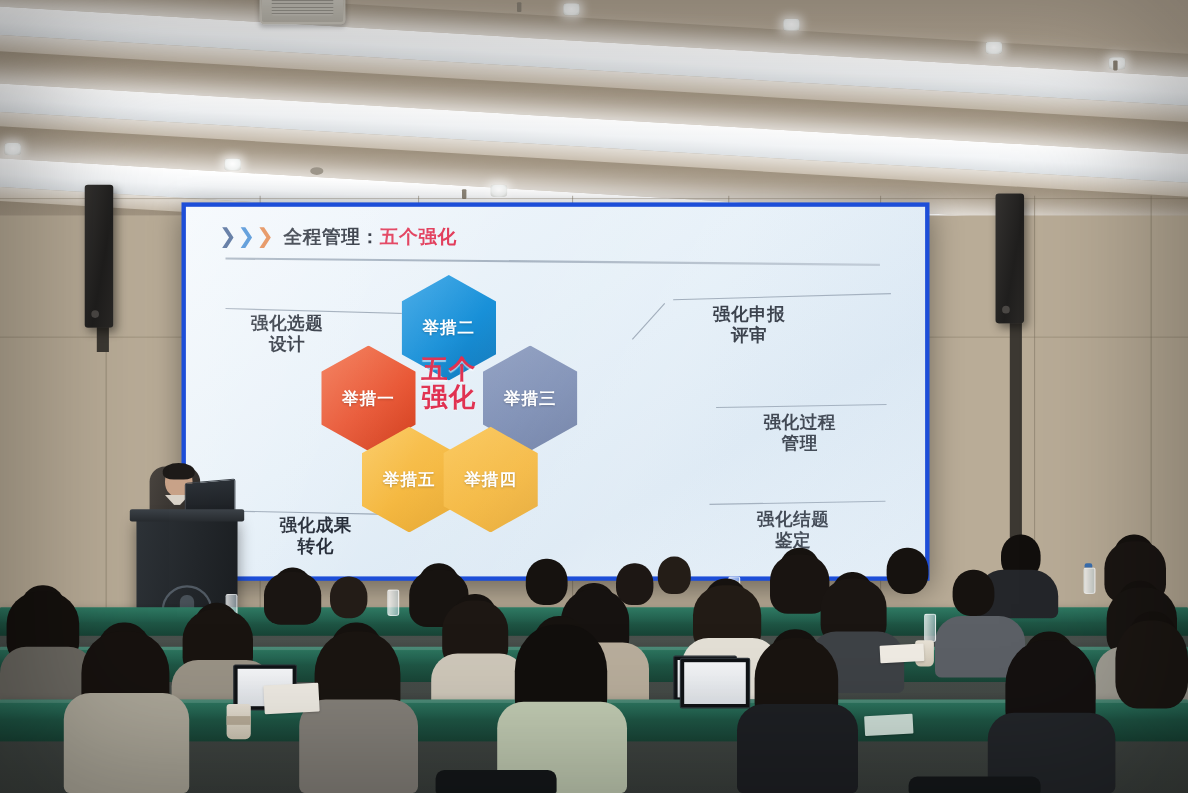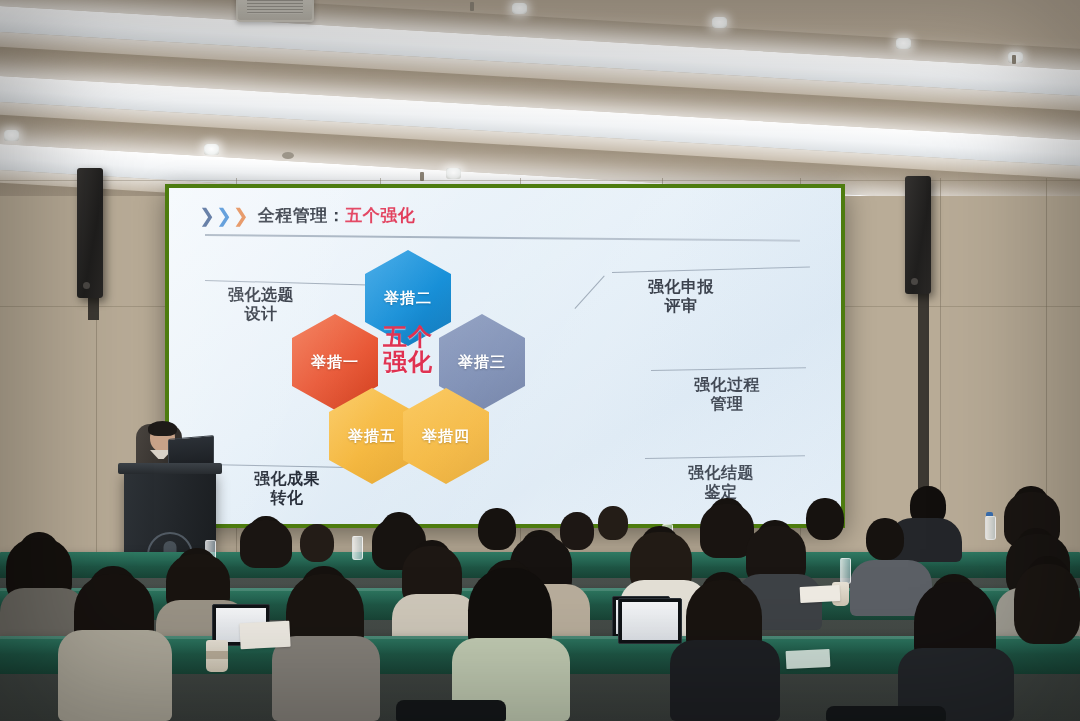--- a/index.html
+++ b/index.html
@@ -36,21 +36,21 @@
   .dark-col{position:absolute;width:11px;background:#3c3832;}
 
   .speaker{position:absolute;width:26px;border-radius:3px;
     background:linear-gradient(100deg,#343230,#1f1e1d 60%,#2a2826);
     box-shadow:3px 4px 9px rgba(0,0,0,.45);}
   .speaker:after{content:"";position:absolute;left:6px;bottom:9px;width:7px;height:7px;
     border-radius:50%;background:#4a4744;}
 
   
   .screen-frame{position:absolute;left:165px;top:184px;width:680px;height:344px;
-    background:#4d7c0f;padding:4px;box-sizing:border-box;
+    background:#1d4ed8;padding:4px;box-sizing:border-box;
     box-shadow:0 8px 26px rgba(0,0,0,.4);}
   .screen{position:relative;width:100%;height:100%;overflow:hidden;
     background:linear-gradient(150deg,#f2f7fc 0%,#e6f0f8 40%,#dce9f4 70%,#e9f2f9 100%);}
   .screen-glare{position:absolute;inset:0;pointer-events:none;
     background:linear-gradient(115deg,rgba(255,255,255,.34) 0%,rgba(255,255,255,0) 38%,
       rgba(255,255,255,.12) 62%,rgba(210,225,240,.28) 100%);}
 
   
   .slide-title{position:absolute;left:30px;top:16px;display:flex;align-items:center;gap:9px;}
   .chev{display:flex;align-items:center;gap:1px;}

